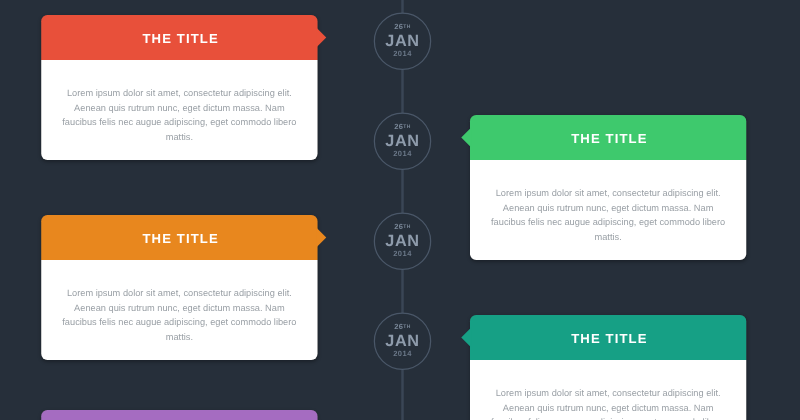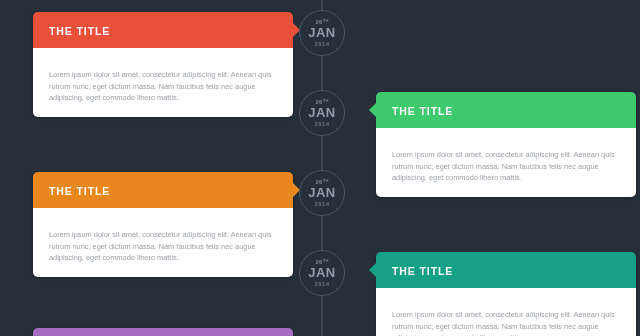--- a/index.html
+++ b/index.html
@@ -57,25 +57,26 @@
   .dm-year {
     font-size:6px;
     font-weight:bold;
     color:#6b7889;
     line-height:8px;
     letter-spacing:.4px;
   }
   
   .card {
     position:absolute;
-    width:260px;
+    width:221px;
     border-radius:5px;
     background:#404040;
     box-shadow:0 1px 3px rgba(0,0,0,.30);
     z-index:2;
+    text-align:center;
   }
   .card-left  { left:33px; }
   .card-right { left:376px; }
   .card-head {
     border-radius:5px 5px 0 0;
     padding:9px 14px 9px 16px;
     position:relative;
   }
   .card-title {
     font-size:10.5px;

